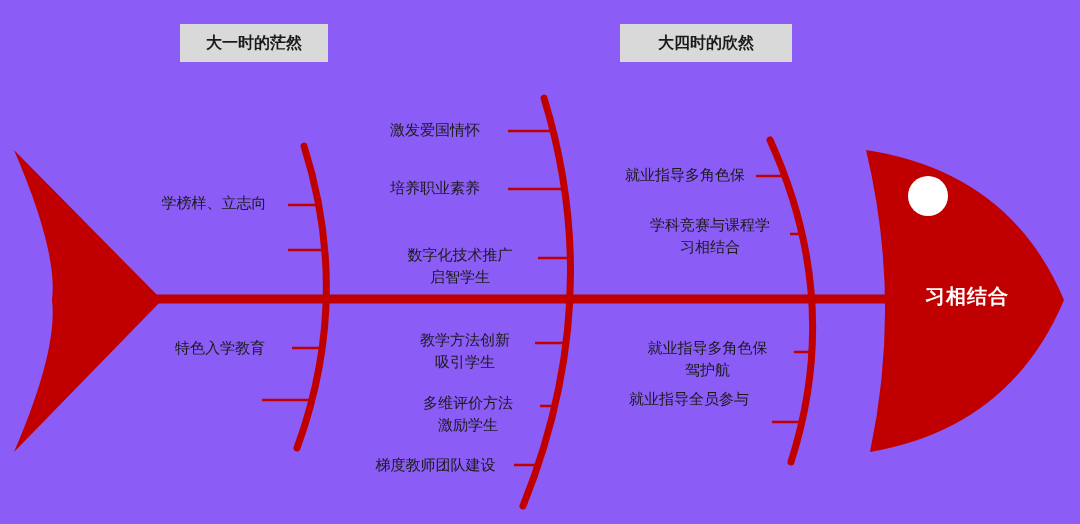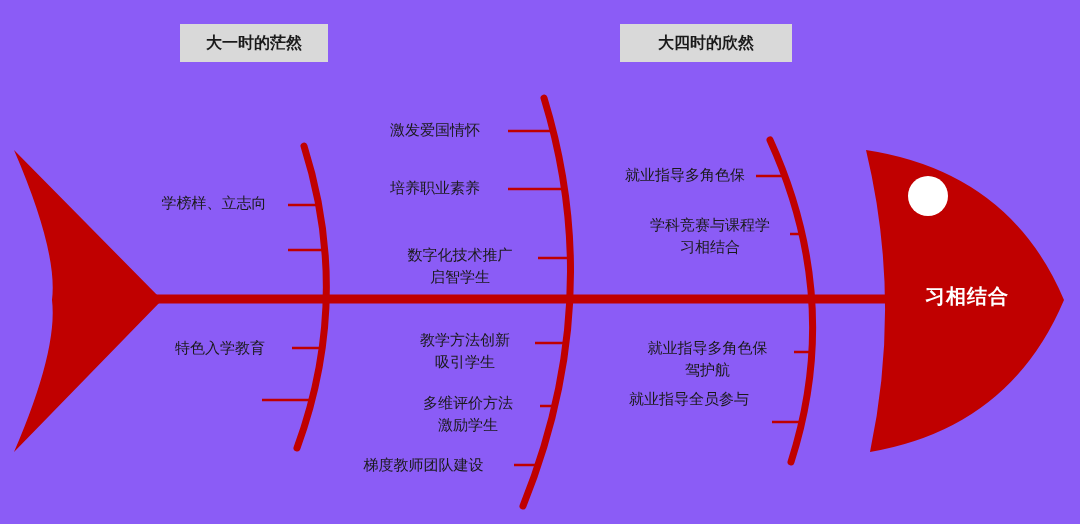--- a/index.html
+++ b/index.html
@@ -101,21 +101,21 @@
   <div class="bone-label ra" style="left:150px; top:337px; width:140px;">特色入学教育</div>
 
   <div class="bone-label ra" style="left:365px; top:119px; width:140px;">激发爱国情怀</div>
   <div class="bone-label ra" style="left:365px; top:177px; width:140px;">培养职业素养</div>
   <div class="bone-label ca" style="left:385px; top:244px; width:150px;">数字化技术推广
 启智学生</div>
   <div class="bone-label ca" style="left:395px; top:329px; width:140px;">教学方法创新
 吸引学生</div>
   <div class="bone-label ca" style="left:398px; top:392px; width:140px;">多维评价方法
 激励学生</div>
-  <div class="bone-label ra" style="left:346px; top:454px; width:155px;">梯度教师团队建设</div>
+  <div class="bone-label ra" style="left:358px; top:454px; width:155px;">梯度教师团队建设</div>
 
   <div class="bone-label ra" style="left:615px; top:164px; width:140px;">就业指导多角色保</div>
   <div class="bone-label ca" style="left:625px; top:214px; width:170px;">学科竞赛与课程学
 习相结合</div>
   <div class="bone-label ca" style="left:620px; top:337px; width:175px;">就业指导多角色保
 驾护航</div>
   <div class="bone-label ra" style="left:608px; top:388px; width:162px;">就业指导全员参与</div>
 
   <div class="head-label">习相结合</div>
 

